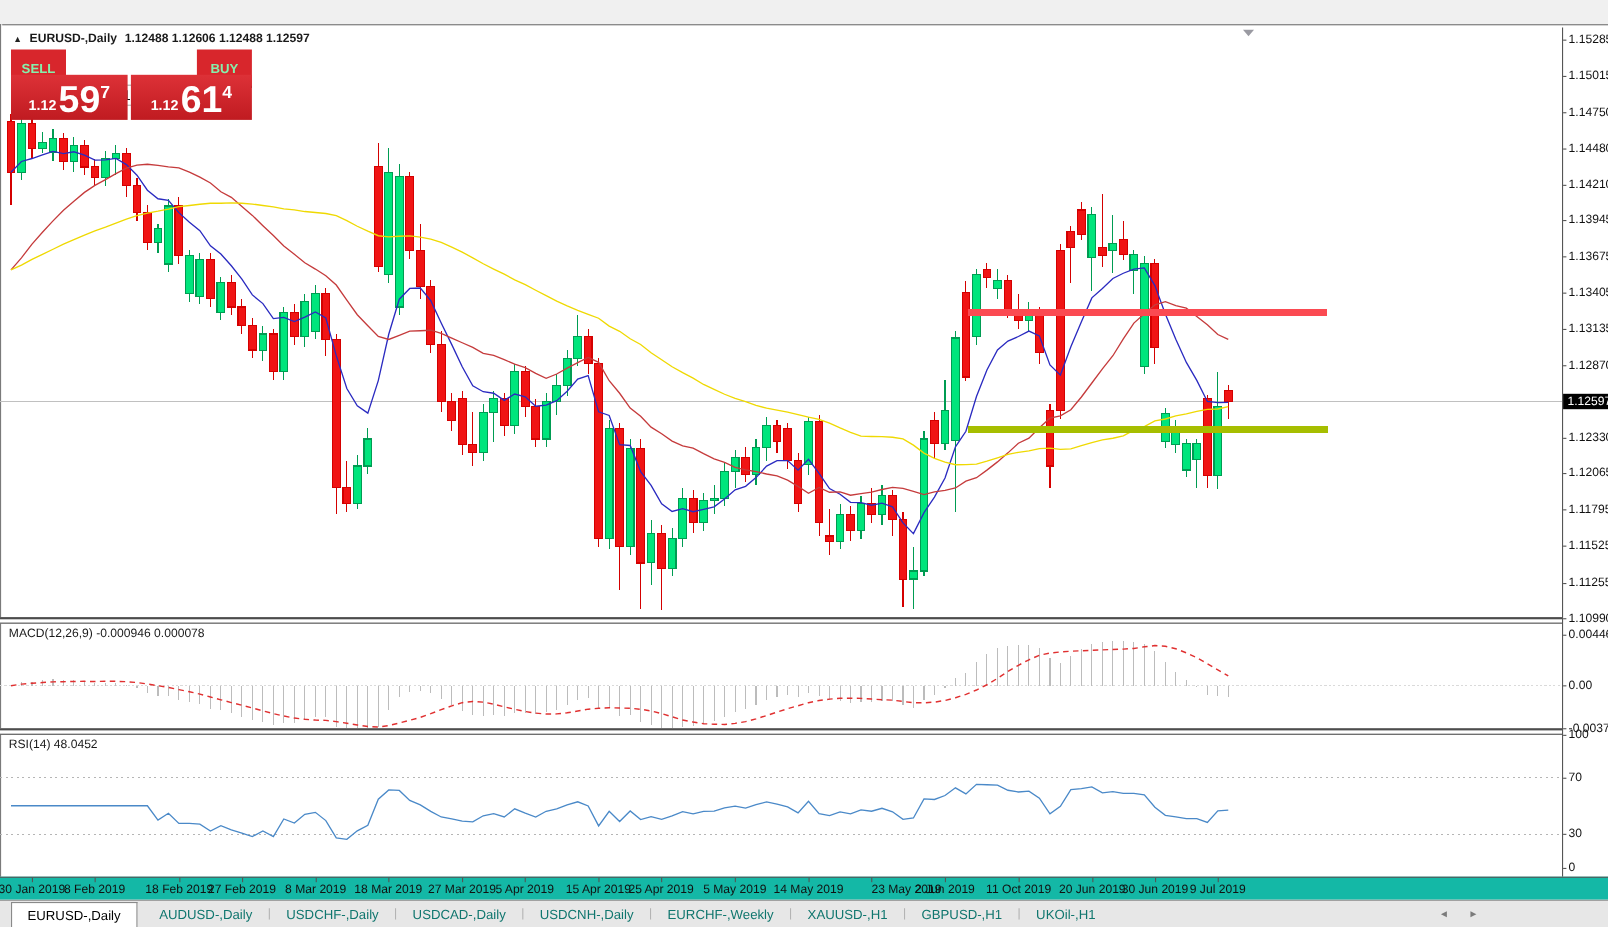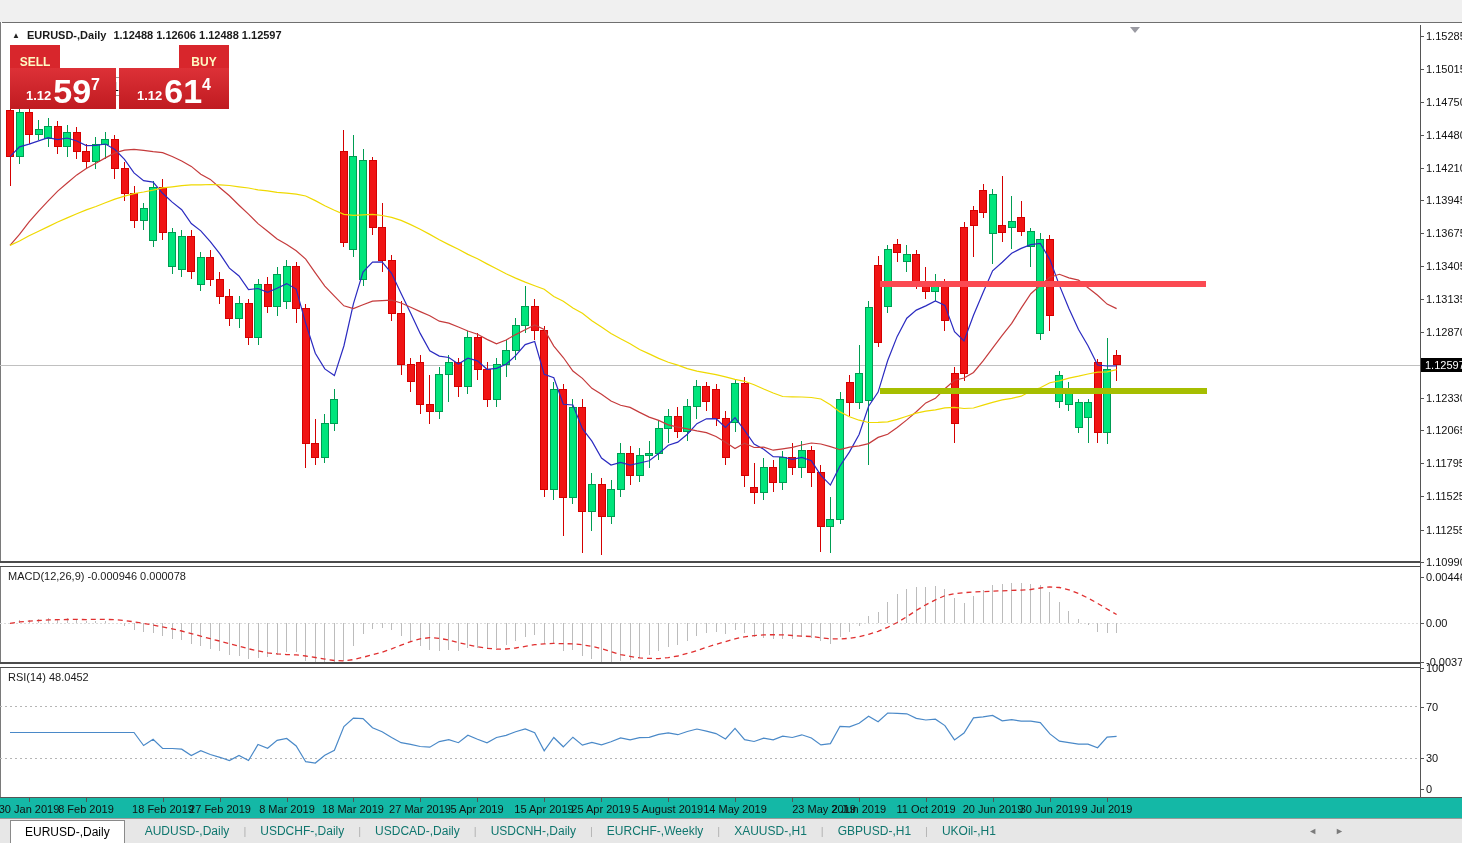--- a/index.html
+++ b/index.html
@@ -22,21 +22,21 @@
   #left-border { position:absolute; left:0; top:22px; width:2px; height:775px;
                  border-left:1px solid #7a7a7a; border-right:1px solid #ffffff; }
 
   #chart-title { position:absolute; left:12px; top:28px; height:14px; font-size:11px; font-weight:bold;
                  color:#1a1a1a; display:flex; align-items:center; gap:7px; white-space:nowrap; }
   #collapse-arrow { font-size:8px; color:#222; }
 
   
   #trade-panel { position:absolute; left:10px; top:45px; width:219px; height:64px; }
   .tp-row1 { position:absolute; left:0; top:0; width:219px; height:19px; display:flex; }
-  .tp-btn { background:#D8262C; color:#fef9c3; font-size:12px; font-weight:bold; height:35px;
+  .tp-btn { background:#D8262C; color:#86efac; font-size:12px; font-weight:bold; height:35px;
             display:flex; align-items:center; justify-content:center; border-bottom:2px solid #000000; }
   .tp-sell { width:50px; }
   .tp-buy  { width:50px; margin-left:16px; }
   .tp-spin { flex:1; display:flex; height:19px; border:1px solid #9a9a9a; background:#fff; margin-left:3px; margin-right:0;margin-top:32px; }
   .spin-btn { width:19px; background:#E3E3E3; color:#555; font-size:7px; display:flex; align-items:center;
               justify-content:center; cursor:default; }
   .spin-btn.left { border-right:1px solid #bbb; }
   .spin-btn.right{ border-left:1px solid #bbb; }
   .spin-val { flex:1; font-size:13px; color:#111; display:flex; align-items:center; justify-content:flex-end; padding-right:6px; background:#fff; }
   .tp-price { position:absolute; top:23px; height:41px; background:linear-gradient(#DD3137,#C01B21);
@@ -573,21 +573,21 @@
       <div class="date-lbl" style="left:353px">18 Mar 2019</div>
       <div class="date-tick" style="left:420px"></div>
       <div class="date-lbl" style="left:420px">27 Mar 2019</div>
       <div class="date-tick" style="left:477px"></div>
       <div class="date-lbl" style="left:477px">5 Apr 2019</div>
       <div class="date-tick" style="left:544px"></div>
       <div class="date-lbl" style="left:544px">15 Apr 2019</div>
       <div class="date-tick" style="left:601px"></div>
       <div class="date-lbl" style="left:601px">25 Apr 2019</div>
       <div class="date-tick" style="left:668px"></div>
-      <div class="date-lbl" style="left:668px">5 August 2019</div>
+      <div class="date-lbl" style="left:668px">5 May 2019</div>
       <div class="date-tick" style="left:735px"></div>
       <div class="date-lbl" style="left:735px">14 May 2019</div>
       <div class="date-tick" style="left:792px"></div>
       <div class="date-lbl" style="left:824px">23 May 2019</div>
       <div class="date-tick" style="left:859px"></div>
       <div class="date-lbl" style="left:859px">2 Jun 2019</div>
       <div class="date-tick" style="left:926px"></div>
       <div class="date-lbl" style="left:926px">11 Oct 2019</div>
       <div class="date-tick" style="left:993px"></div>
       <div class="date-lbl" style="left:993px">20 Jun 2019</div>

